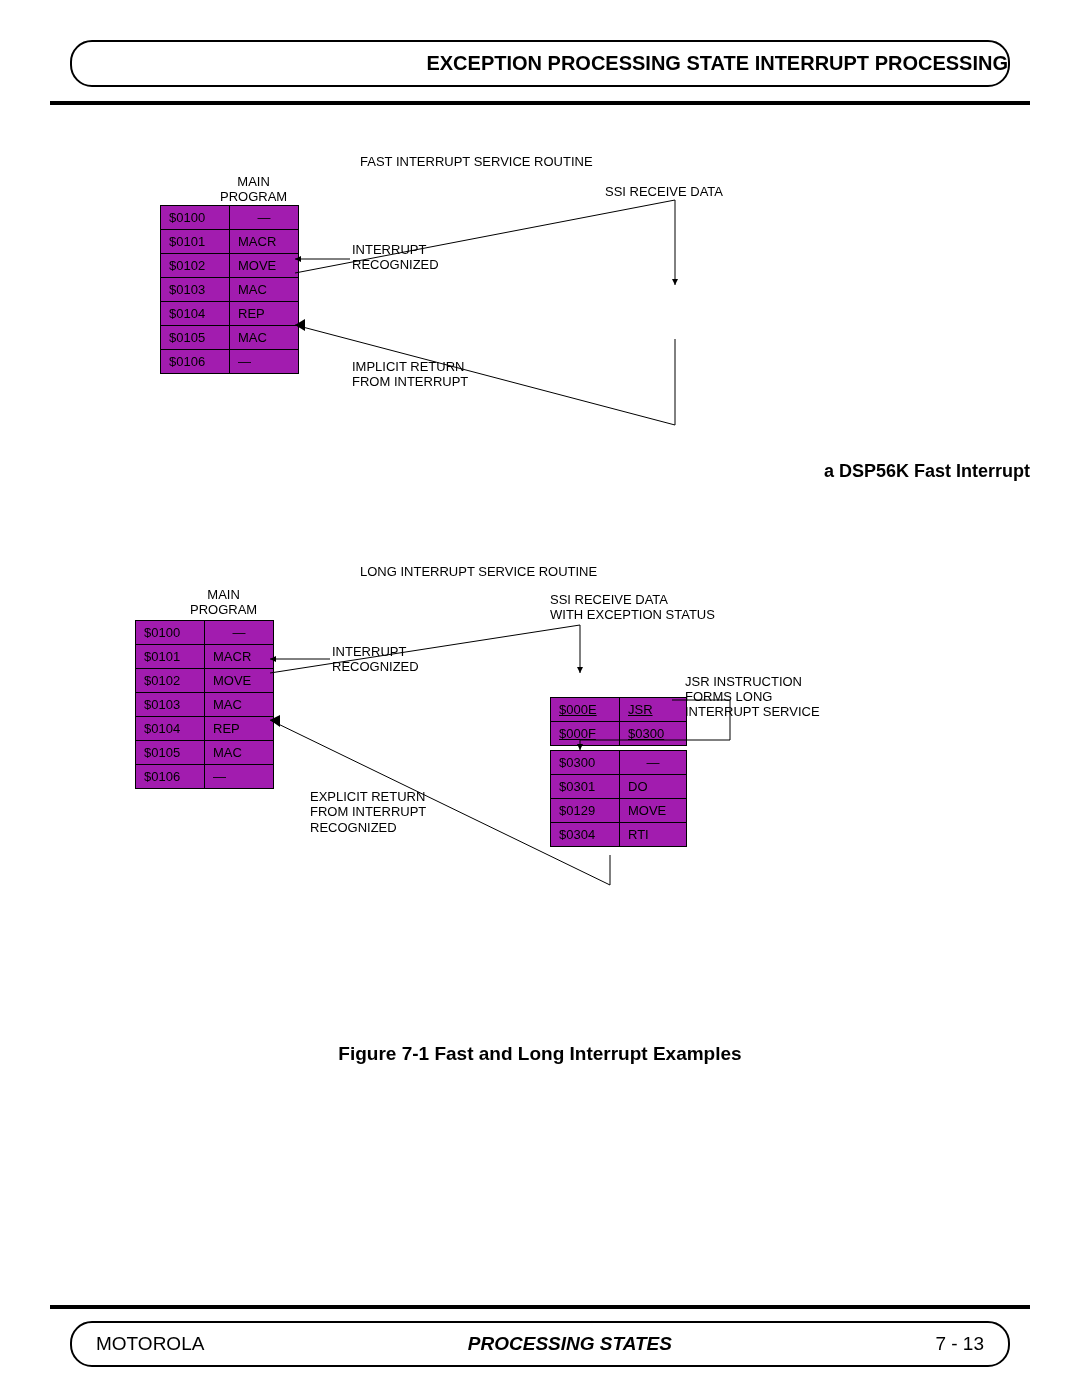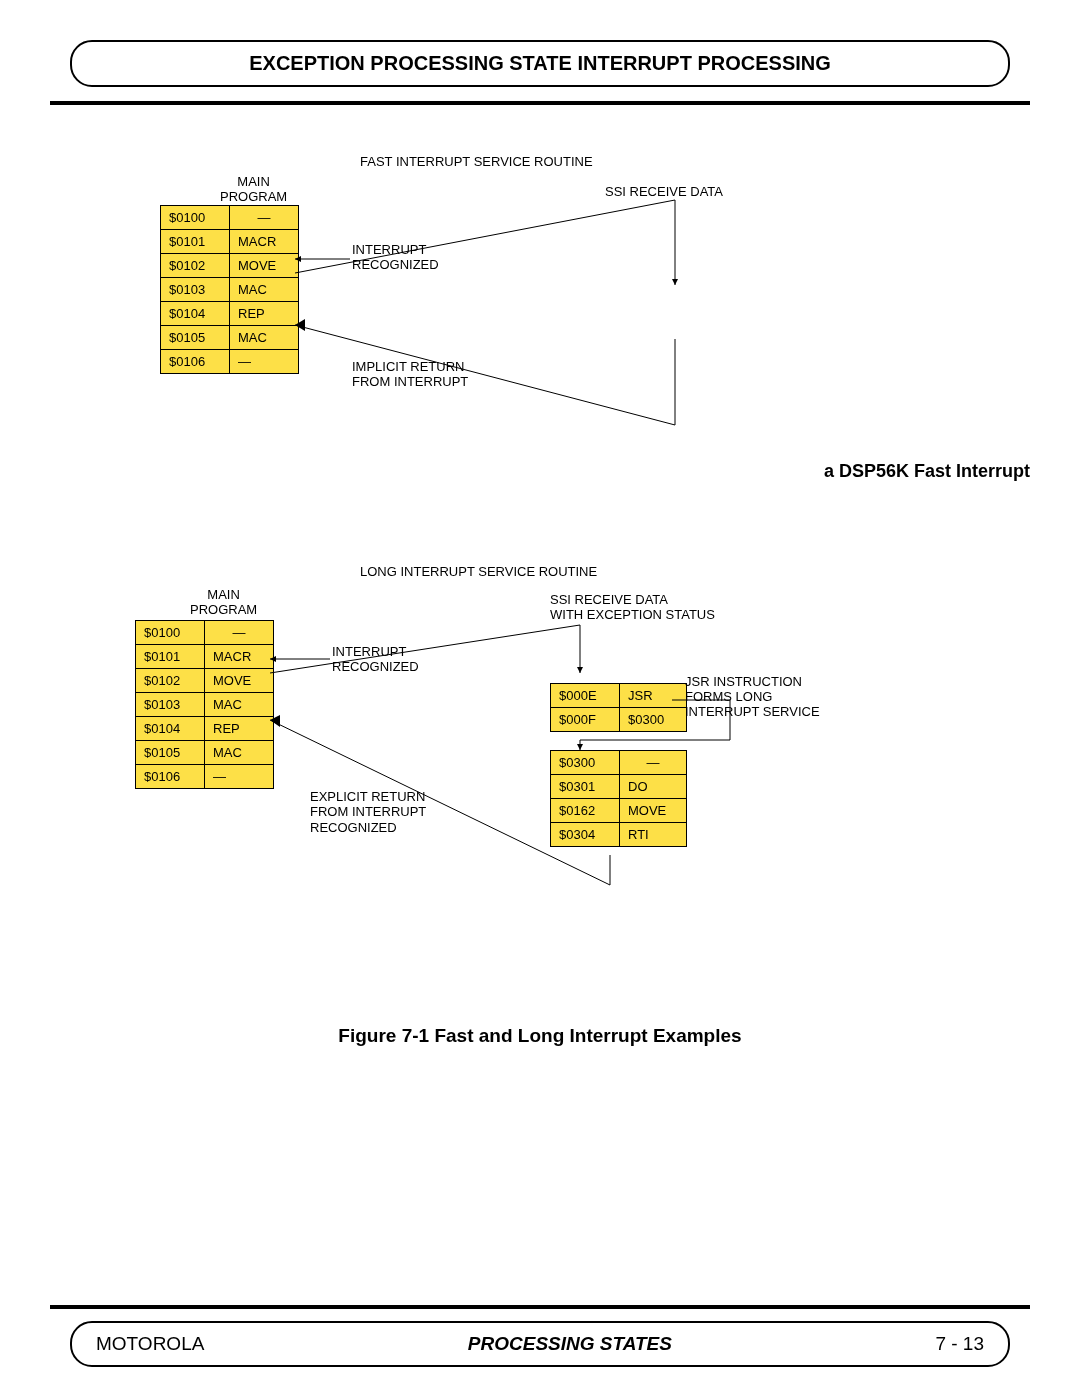--- a/index.html
+++ b/index.html
@@ -12,21 +12,21 @@
   .page {
     width: 1080px;
     height: 1397px;
     position: relative;
     box-sizing: border-box;
     padding: 40px 50px 30px 50px;
   }
   .header-box {
     border: 2px solid #000;
     border-radius: 22px;
-    text-align: center;
+    text-align: right;
     font-weight: bold;
     font-size: 20px;
     padding: 10px 0;
     margin: 0 20px;
   }
   .header-rule {
     border: none;
     border-top: 4px solid #000;
     margin: 14px 0 0 0;
   }
@@ -50,21 +50,21 @@
     left: 0;
     width: 100%;
     text-align: center;
     font-weight: bold;
     font-size: 19px;
   }
   .fig-caption {
     text-align: center;
     font-weight: bold;
     font-size: 19px;
-    margin-top: 0;
+    margin-top: 18px;
   }
   .body-text {
     font-size: 18px;
     margin-top: 22px;
     line-height: 1.4;
   }
   .footer-rule {
     border: none;
     border-top: 4px solid #000;
     margin: 30px 0 12px 0;
@@ -86,21 +86,21 @@
   
   .mem-table {
     position: absolute;
     border-collapse: collapse;
     font-size: 13px;
   }
   .mem-table td {
     border: 1px solid #000;
     padding: 4px 8px;
     text-align: left;
-    background: #fde047;
+    background: #a21caf;
   }
   .lbl {
     position: absolute;
     font-size: 13px;
     line-height: 1.15;
   }
   svg line { stroke:#000; stroke-width:1; }
   .arrowhead { fill:#000; }
 </style>
 </head>
@@ -209,21 +209,21 @@
             <td>$0105</td>
             <td>MAC</td>
           </tr>
       <tr>
             <td>$0106</td>
             <td>—</td>
           </tr>
     </tbody>
       </table>
 
-    <table class="mem-table" style="top:538px; left:500px;">
+    <table class="mem-table" style="top:552px; left:500px;text-decoration:underline;">
       <tbody>
           <tr>
             <td style="width:52px">$000E</td>
             <td style="width:50px">JSR</td>
           </tr>
       <tr>
             <td>$000F</td>
             <td>$0300</td>
           </tr>
     </tbody>
@@ -233,21 +233,21 @@
       <tbody>
           <tr>
             <td style="width:52px">$0300</td>
             <td style="width:50px;text-align:center">—</td>
           </tr>
       <tr>
             <td>$0301</td>
             <td>DO</td>
           </tr>
       <tr>
-            <td>$0162</td>
+            <td>$0129</td>
             <td>MOVE</td>
           </tr>
       <tr>
             <td>$0304</td>
             <td>RTI</td>
           </tr>
     </tbody>
       </table>
 
     <svg style="position:absolute; top:400px; left:0;" width="980" height="360">

